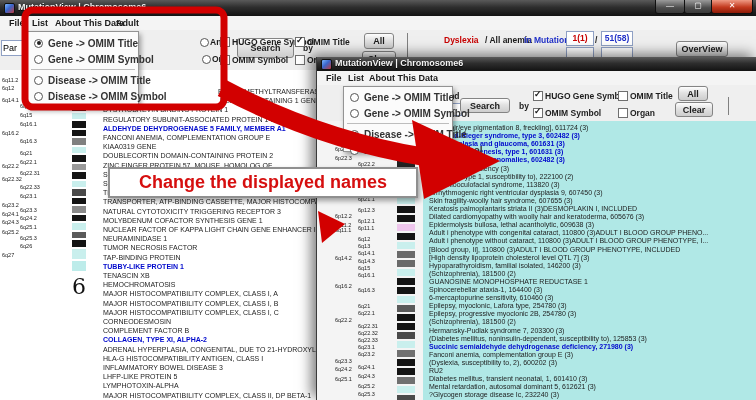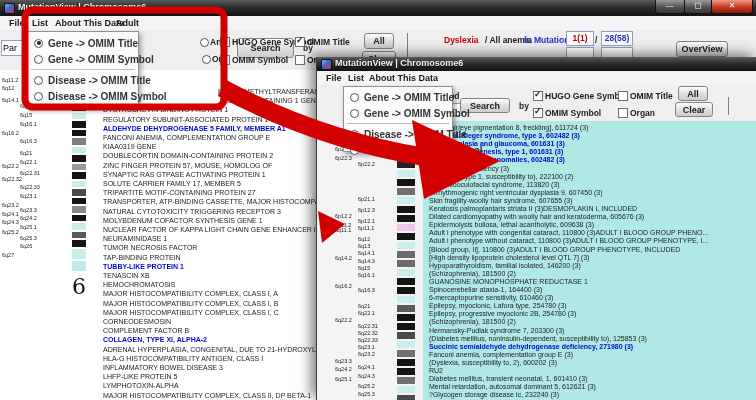--- a/index.html
+++ b/index.html
@@ -101,21 +101,21 @@
 
       <button class="btn" style="left:364px;top:3px;width:30px;height:16px;">All</button>
       <button class="btn" style="left:362px;top:21px;width:34px;height:15px;">Clear</button>
       <span class="vdiv" style="left:407px;top:3px;height:24px;"></span>
 
       <span class="cblbl red" style="left:444px;top:5px;">Dyslexia</span>
       <span class="cblbl" style="left:485px;top:5px;">/ All anemia</span>
       <span class="cblbl blu" style="left:524px;top:5px;">In MutationView</span>
       <span class="fld red" style="left:566px;top:1px;width:26px;height:13px;">1(1)</span>
       <span class="cblbl" style="left:595px;top:5px;">/</span>
-      <span class="fld blu" style="left:601px;top:1px;width:30px;height:13px;">28(58)</span>
+      <span class="fld blu" style="left:601px;top:1px;width:30px;height:13px;">51(58)</span>
       <span class="fld" style="left:566px;top:17px;width:26px;height:11px;"></span>
       <span class="fld" style="left:601px;top:17px;width:30px;height:11px;"></span>
       <button class="btn" style="left:676px;top:11px;width:52px;height:16px;">OverView</button>
     </div>
 
     <div class="content" id="back-content" style="left:0;top:70px;width:756px;height:330px;background:#ffffff;">
       <span class="chromnum" style="left:72px;top:204px;">6</span>
     <div class="band" style="left: 2px; top: 7px;">6q11.2</div>
         <div class="band" style="left: 2px; top: 15px;">6q12</div>
         <div class="band" style="left: 2px; top: 27px;">6q14.1</div>
@@ -373,20 +373,23 @@
           <div class="mdot on"></div>
           <div class="mlbl">Disease -&gt; OMIM Title</div>
         </div>
         <div class="mi">
           <div class="mdot"></div>
           <div class="mlbl">Disease -&gt; OMIM Symbol</div>
         </div>
       </div>
   </div>
 
+  <div class="callout">
+    <span>Change the displayed names</span>
+  </div>
 
   <svg class="annot" width="756" height="400" viewBox="0 0 756 400">
     <rect x="25" y="10" width="199" height="97" rx="8" fill="none" stroke="#d20000" stroke-width="7"></rect>
     <path d="M 222 88 Q 320 140 425 157" stroke="#d20000" stroke-width="18" fill="none"></path>
     <polygon points="412,120 500,161 424,199" fill="#d20000"></polygon>
     <polygon points="318,211 345,224 322,243" fill="#d20000"></polygon>
   </svg>
 </div>
 
 </body></html>

